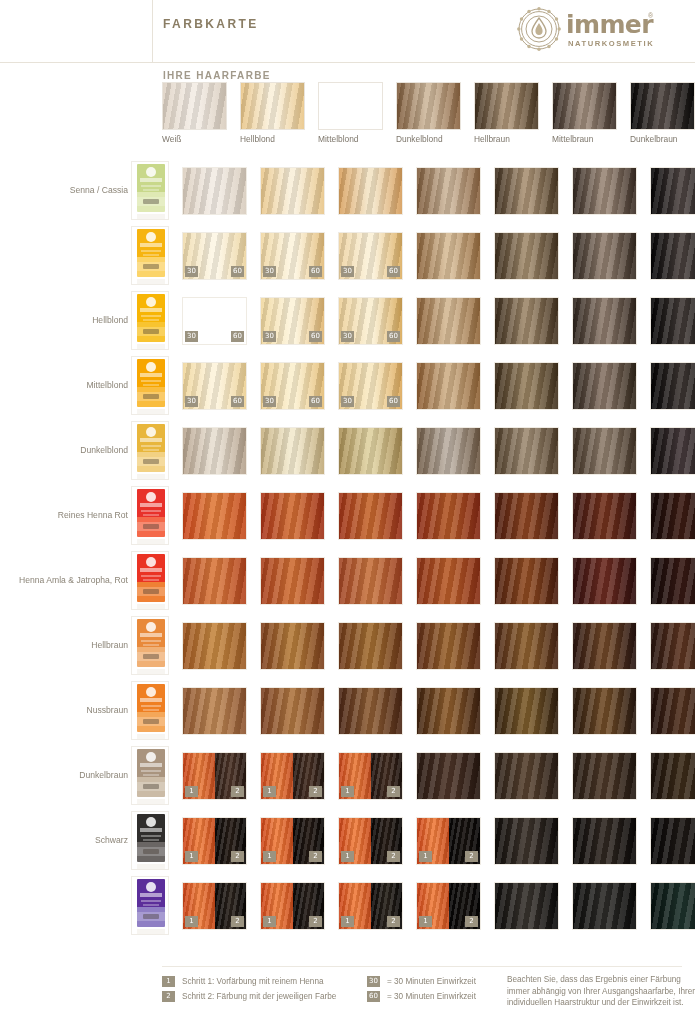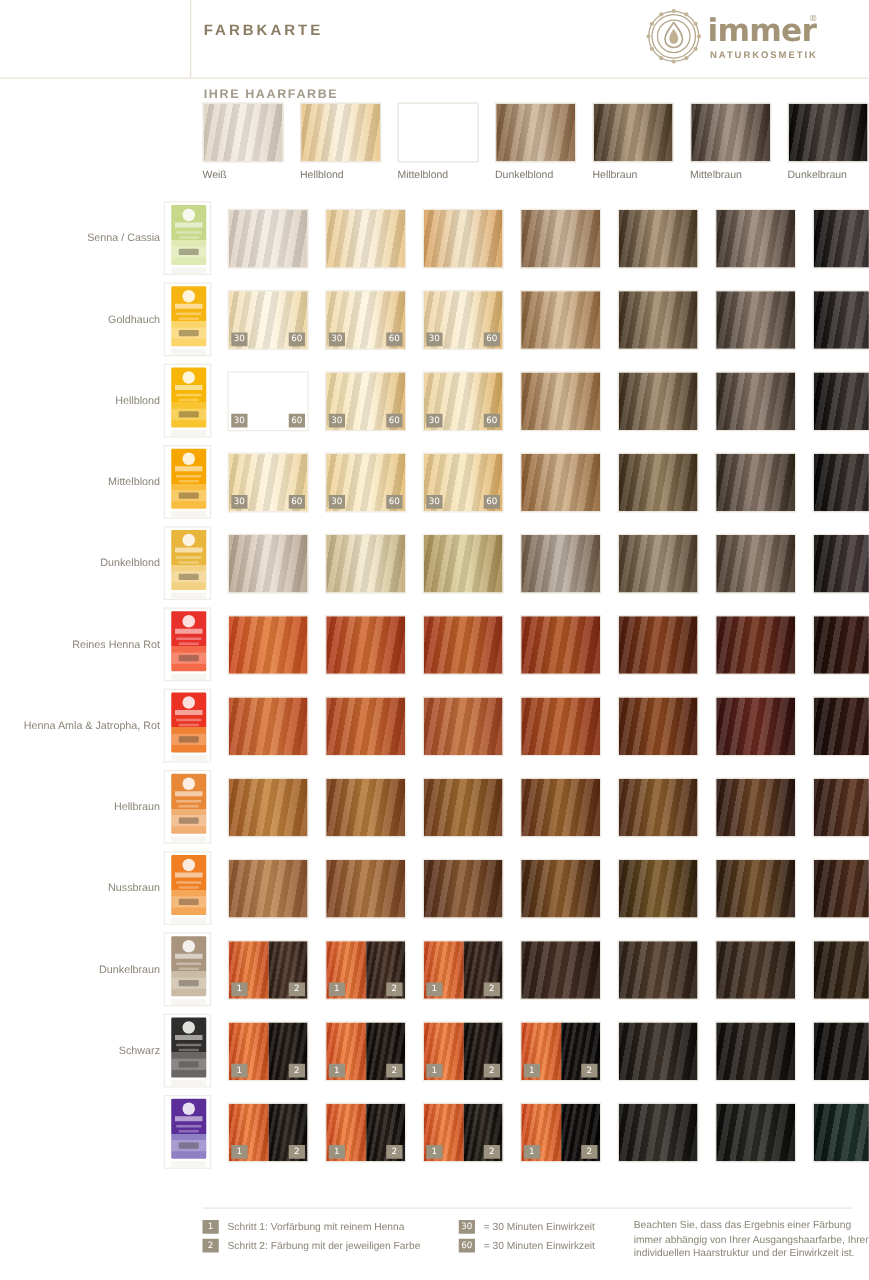--- a/index.html
+++ b/index.html
@@ -207,23 +207,20 @@
         <div class="cell" style="left: 0px; background: linear-gradient(100deg, rgba(255, 255, 255, 0.1) 0px, rgba(255, 255, 255, 0.1) 6%, rgba(0, 0, 0, 0.1) 6%, rgba(0, 0, 0, 0.1) 12%, rgba(255, 255, 255, 0.12) 12%, rgba(255, 255, 255, 0.12) 19%, rgba(0, 0, 0, 0.08) 19%, rgba(0, 0, 0, 0.08) 26%, rgba(255, 255, 255, 0.14) 26%, rgba(255, 255, 255, 0.14) 33%, rgba(0, 0, 0, 0.1) 33%, rgba(0, 0, 0, 0.1) 41%, rgba(255, 255, 255, 0.1) 41%, rgba(255, 255, 255, 0.1) 49%, rgba(0, 0, 0, 0.09) 49%, rgba(0, 0, 0, 0.09) 57%, rgba(255, 255, 255, 0.13) 57%, rgba(255, 255, 255, 0.13) 65%, rgba(0, 0, 0, 0.08) 65%, rgba(0, 0, 0, 0.08) 73%, rgba(255, 255, 255, 0.11) 73%, rgba(255, 255, 255, 0.11) 82%, rgba(0, 0, 0, 0.1) 82%, rgba(0, 0, 0, 0.1) 91%, rgba(255, 255, 255, 0.09) 91%, rgba(255, 255, 255, 0.09) 100%), linear-gradient(90deg, rgb(220, 207, 192) 0%, rgb(242, 235, 227) 45%, rgb(242, 235, 227) 55%, rgb(216, 204, 189) 100%);"></div>
         <div class="cell" style="left: 78px; background: linear-gradient(100deg, rgba(255, 255, 255, 0.1) 0px, rgba(255, 255, 255, 0.1) 6%, rgba(0, 0, 0, 0.1) 6%, rgba(0, 0, 0, 0.1) 12%, rgba(255, 255, 255, 0.12) 12%, rgba(255, 255, 255, 0.12) 19%, rgba(0, 0, 0, 0.08) 19%, rgba(0, 0, 0, 0.08) 26%, rgba(255, 255, 255, 0.14) 26%, rgba(255, 255, 255, 0.14) 33%, rgba(0, 0, 0, 0.1) 33%, rgba(0, 0, 0, 0.1) 41%, rgba(255, 255, 255, 0.1) 41%, rgba(255, 255, 255, 0.1) 49%, rgba(0, 0, 0, 0.09) 49%, rgba(0, 0, 0, 0.09) 57%, rgba(255, 255, 255, 0.13) 57%, rgba(255, 255, 255, 0.13) 65%, rgba(0, 0, 0, 0.08) 65%, rgba(0, 0, 0, 0.08) 73%, rgba(255, 255, 255, 0.11) 73%, rgba(255, 255, 255, 0.11) 82%, rgba(0, 0, 0, 0.1) 82%, rgba(0, 0, 0, 0.1) 91%, rgba(255, 255, 255, 0.09) 91%, rgba(255, 255, 255, 0.09) 100%), linear-gradient(90deg, rgb(233, 199, 140) 0%, rgb(249, 239, 217) 45%, rgb(249, 239, 217) 55%, rgb(232, 197, 136) 100%);"></div>
         <div class="cell" style="left: 156px; background: linear-gradient(100deg, rgba(255, 255, 255, 0.1) 0px, rgba(255, 255, 255, 0.1) 6%, rgba(0, 0, 0, 0.1) 6%, rgba(0, 0, 0, 0.1) 12%, rgba(255, 255, 255, 0.12) 12%, rgba(255, 255, 255, 0.12) 19%, rgba(0, 0, 0, 0.08) 19%, rgba(0, 0, 0, 0.08) 26%, rgba(255, 255, 255, 0.14) 26%, rgba(255, 255, 255, 0.14) 33%, rgba(0, 0, 0, 0.1) 33%, rgba(0, 0, 0, 0.1) 41%, rgba(255, 255, 255, 0.1) 41%, rgba(255, 255, 255, 0.1) 49%, rgba(0, 0, 0, 0.09) 49%, rgba(0, 0, 0, 0.09) 57%, rgba(255, 255, 255, 0.13) 57%, rgba(255, 255, 255, 0.13) 65%, rgba(0, 0, 0, 0.08) 65%, rgba(0, 0, 0, 0.08) 73%, rgba(255, 255, 255, 0.11) 73%, rgba(255, 255, 255, 0.11) 82%, rgba(0, 0, 0, 0.1) 82%, rgba(0, 0, 0, 0.1) 91%, rgba(255, 255, 255, 0.09) 91%, rgba(255, 255, 255, 0.09) 100%), linear-gradient(90deg, rgb(216, 160, 94) 0%, rgb(243, 227, 196) 45%, rgb(243, 227, 196) 55%, rgb(214, 157, 91) 100%);"></div>
         <div class="cell" style="left: 234px; background: linear-gradient(100deg, rgba(255, 255, 255, 0.1) 0px, rgba(255, 255, 255, 0.1) 6%, rgba(0, 0, 0, 0.1) 6%, rgba(0, 0, 0, 0.1) 12%, rgba(255, 255, 255, 0.12) 12%, rgba(255, 255, 255, 0.12) 19%, rgba(0, 0, 0, 0.08) 19%, rgba(0, 0, 0, 0.08) 26%, rgba(255, 255, 255, 0.14) 26%, rgba(255, 255, 255, 0.14) 33%, rgba(0, 0, 0, 0.1) 33%, rgba(0, 0, 0, 0.1) 41%, rgba(255, 255, 255, 0.1) 41%, rgba(255, 255, 255, 0.1) 49%, rgba(0, 0, 0, 0.09) 49%, rgba(0, 0, 0, 0.09) 57%, rgba(255, 255, 255, 0.13) 57%, rgba(255, 255, 255, 0.13) 65%, rgba(0, 0, 0, 0.08) 65%, rgba(0, 0, 0, 0.08) 73%, rgba(255, 255, 255, 0.11) 73%, rgba(255, 255, 255, 0.11) 82%, rgba(0, 0, 0, 0.1) 82%, rgba(0, 0, 0, 0.1) 91%, rgba(255, 255, 255, 0.09) 91%, rgba(255, 255, 255, 0.09) 100%), linear-gradient(90deg, rgb(126, 91, 59) 0%, rgb(203, 180, 153) 45%, rgb(203, 180, 153) 55%, rgb(138, 99, 64) 100%);"></div>
         <div class="cell" style="left: 312px; background: linear-gradient(100deg, rgba(255, 255, 255, 0.1) 0px, rgba(255, 255, 255, 0.1) 6%, rgba(0, 0, 0, 0.1) 6%, rgba(0, 0, 0, 0.1) 12%, rgba(255, 255, 255, 0.12) 12%, rgba(255, 255, 255, 0.12) 19%, rgba(0, 0, 0, 0.08) 19%, rgba(0, 0, 0, 0.08) 26%, rgba(255, 255, 255, 0.14) 26%, rgba(255, 255, 255, 0.14) 33%, rgba(0, 0, 0, 0.1) 33%, rgba(0, 0, 0, 0.1) 41%, rgba(255, 255, 255, 0.1) 41%, rgba(255, 255, 255, 0.1) 49%, rgba(0, 0, 0, 0.09) 49%, rgba(0, 0, 0, 0.09) 57%, rgba(255, 255, 255, 0.13) 57%, rgba(255, 255, 255, 0.13) 65%, rgba(0, 0, 0, 0.08) 65%, rgba(0, 0, 0, 0.08) 73%, rgba(255, 255, 255, 0.11) 73%, rgba(255, 255, 255, 0.11) 82%, rgba(0, 0, 0, 0.1) 82%, rgba(0, 0, 0, 0.1) 91%, rgba(255, 255, 255, 0.09) 91%, rgba(255, 255, 255, 0.09) 100%), linear-gradient(90deg, rgb(62, 47, 31) 0%, rgb(168, 144, 115) 45%, rgb(168, 144, 115) 55%, rgb(72, 55, 34) 100%);"></div>
         <div class="cell" style="left: 390px; background: linear-gradient(100deg, rgba(255, 255, 255, 0.1) 0px, rgba(255, 255, 255, 0.1) 6%, rgba(0, 0, 0, 0.1) 6%, rgba(0, 0, 0, 0.1) 12%, rgba(255, 255, 255, 0.12) 12%, rgba(255, 255, 255, 0.12) 19%, rgba(0, 0, 0, 0.08) 19%, rgba(0, 0, 0, 0.08) 26%, rgba(255, 255, 255, 0.14) 26%, rgba(255, 255, 255, 0.14) 33%, rgba(0, 0, 0, 0.1) 33%, rgba(0, 0, 0, 0.1) 41%, rgba(255, 255, 255, 0.1) 41%, rgba(255, 255, 255, 0.1) 49%, rgba(0, 0, 0, 0.09) 49%, rgba(0, 0, 0, 0.09) 57%, rgba(255, 255, 255, 0.13) 57%, rgba(255, 255, 255, 0.13) 65%, rgba(0, 0, 0, 0.08) 65%, rgba(0, 0, 0, 0.08) 73%, rgba(255, 255, 255, 0.11) 73%, rgba(255, 255, 255, 0.11) 82%, rgba(0, 0, 0, 0.1) 82%, rgba(0, 0, 0, 0.1) 91%, rgba(255, 255, 255, 0.09) 91%, rgba(255, 255, 255, 0.09) 100%), linear-gradient(90deg, rgb(51, 40, 33) 0%, rgb(153, 134, 118) 45%, rgb(153, 134, 118) 55%, rgb(57, 44, 36) 100%);"></div>
         <div class="cell" style="left: 468px; background: linear-gradient(100deg, rgba(255, 255, 255, 0.1) 0px, rgba(255, 255, 255, 0.1) 6%, rgba(0, 0, 0, 0.1) 6%, rgba(0, 0, 0, 0.1) 12%, rgba(255, 255, 255, 0.12) 12%, rgba(255, 255, 255, 0.12) 19%, rgba(0, 0, 0, 0.08) 19%, rgba(0, 0, 0, 0.08) 26%, rgba(255, 255, 255, 0.14) 26%, rgba(255, 255, 255, 0.14) 33%, rgba(0, 0, 0, 0.1) 33%, rgba(0, 0, 0, 0.1) 41%, rgba(255, 255, 255, 0.1) 41%, rgba(255, 255, 255, 0.1) 49%, rgba(0, 0, 0, 0.09) 49%, rgba(0, 0, 0, 0.09) 57%, rgba(255, 255, 255, 0.13) 57%, rgba(255, 255, 255, 0.13) 65%, rgba(0, 0, 0, 0.08) 65%, rgba(0, 0, 0, 0.08) 73%, rgba(255, 255, 255, 0.11) 73%, rgba(255, 255, 255, 0.11) 82%, rgba(0, 0, 0, 0.1) 82%, rgba(0, 0, 0, 0.1) 91%, rgba(255, 255, 255, 0.09) 91%, rgba(255, 255, 255, 0.09) 100%), linear-gradient(90deg, rgb(6, 5, 5) 0%, rgb(75, 66, 64) 45%, rgb(75, 66, 64) 55%, rgb(9, 8, 7) 100%);"></div>
       </div>
     </div>
     <div class="row" style="top: 223px;">
-      <div class="row-label-wrap">
-        <div class="row-label">Goldhauch</div>
-      </div>
       <div class="prod-thumb">
         <div class="prod-inner" style="background: linear-gradient(rgb(246, 180, 16) 0%, rgb(246, 180, 16) 58%, rgb(251, 212, 106) 58%, rgb(251, 212, 106) 100%);">
           <div class="prod-logo"></div>
           <div class="prod-name"></div>
           <div class="prod-txt1"></div>
           <div class="prod-txt2"></div>
           <div class="prod-band"></div>
           <div class="prod-dots"></div>
         </div>
         <div class="prod-foot"></div>

